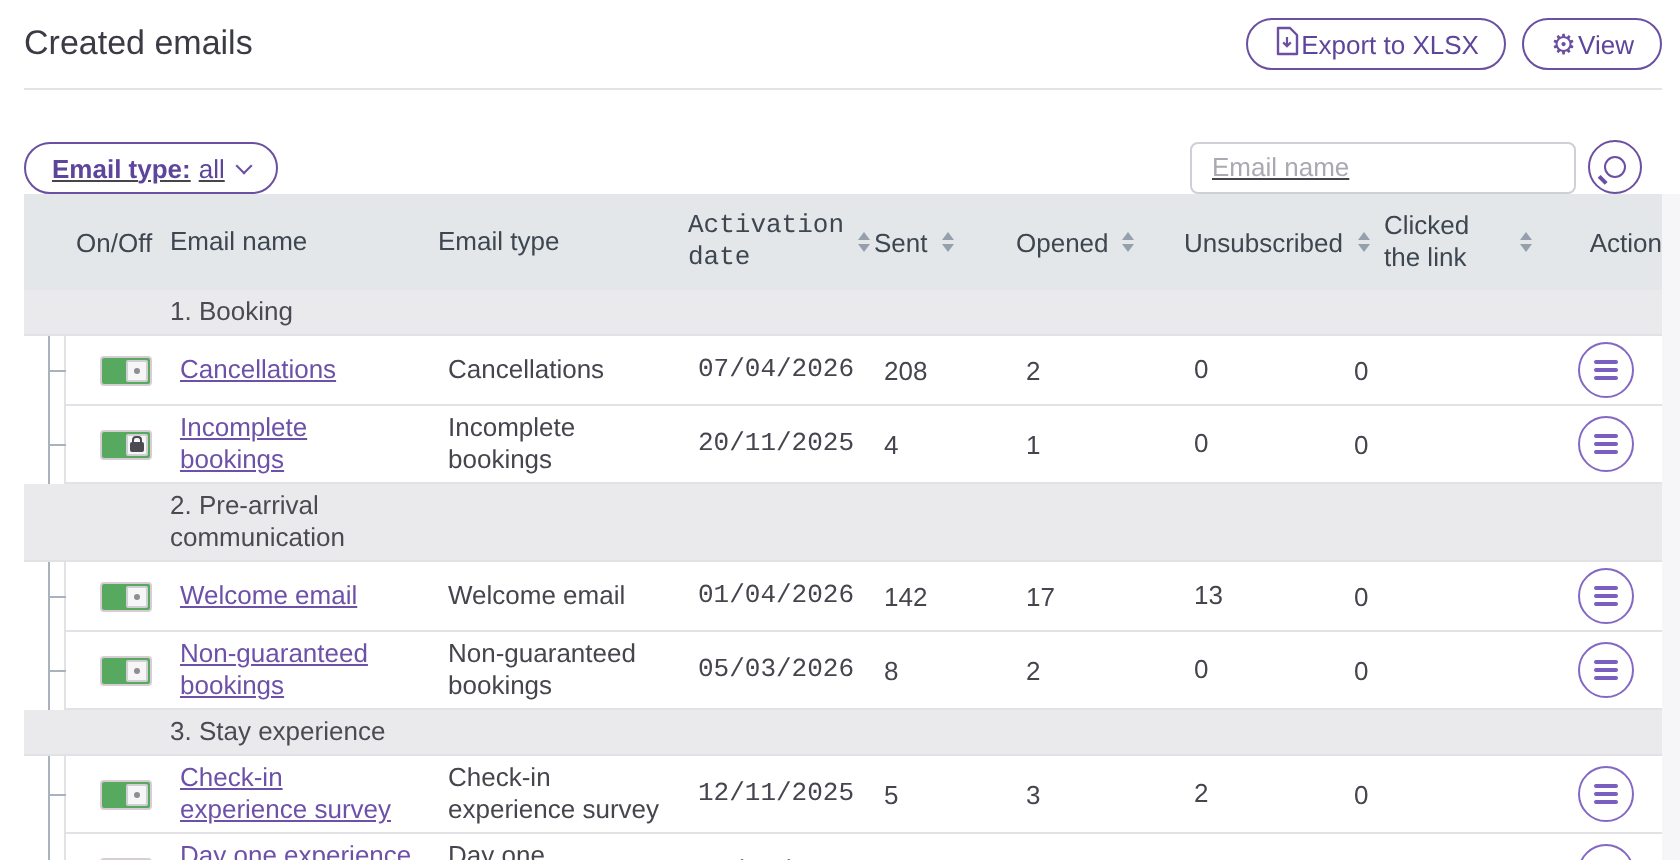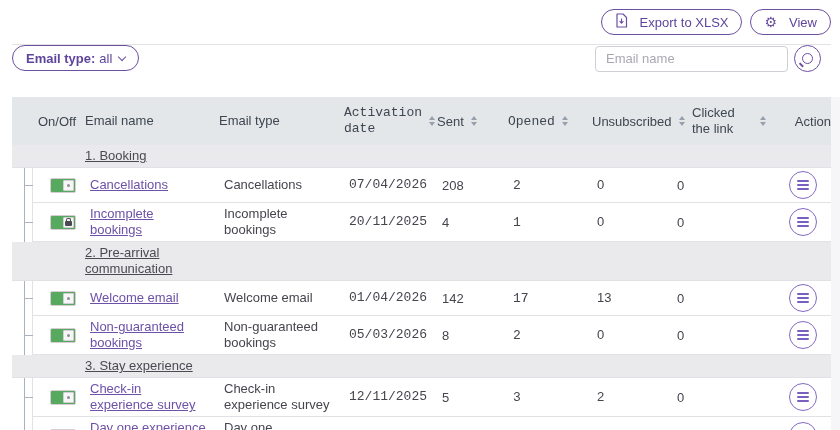--- a/index.html
+++ b/index.html
@@ -4,26 +4,26 @@
 <style>
   * { margin:0; padding:0; box-sizing:border-box; }
   html,body { width:840px; height:430px; background:#fff; overflow:hidden;
     font-family:"Liberation Sans", sans-serif; font-size:13px; color:#45454e; }
   .page { width:840px; padding:0 9px 0 12px; position:relative; }
 
   
   .topbar { height:45px; display:flex; align-items:center; border-bottom:1px solid #e3e3e6; }
   .title { font-size:17px; color:#3b3b45; font-weight:400; }
   .topbar-actions { margin-left:auto; display:flex; gap:8px; }
-  .pill-btn { display:inline-flex; align-items:center; gap:12px; height:26px; padding:0 13px;
+  .pill-btn { display:inline-flex; align-items:center; gap:1px; height:26px; padding:0 13px;
     border:1px solid #6b4fa1; border-radius:14px; background:#fff; color:#5e459b;
     font-family:inherit; font-size:13px; cursor:pointer; }
 
   
-  .filterbar { height:52px; display:flex; align-items:flex-start; }
+  .filterbar { height:52px; display:flex; align-items:flex-end;text-decoration:underline; }
   .filter-pill { display:inline-flex; align-items:center; height:26px; padding:0 13px;
     border:1px solid #6b4fa1; border-radius:14px; background:#fff; color:#5e459b; cursor:pointer; }
   .filter-pill b { font-weight:700; margin-right:4px; }
   .chev { width:6px; height:6px; border-right:1.5px solid #6b4fa1; border-bottom:1.5px solid #6b4fa1;
     transform:rotate(45deg); display:inline-block; margin-left:7px; margin-top:-3px; }
   .searchbox { margin-left:auto; margin-right:10px; display:flex; align-items:center; gap:6px; }
   .search-input { width:193px; height:26px; border:1px solid #cfcfd6; border-radius:4px;
     padding:0 10px; font-family:inherit; font-size:13px; color:#45454e; outline:none; }
   .search-input::placeholder { color:#a9a9b2; }
   .search-btn { width:27px; height:27px; border-radius:50%; border:1px solid #6b4fa1;
@@ -36,33 +36,33 @@
   .tbl { width:819px; }
   .thead { display:flex; align-items:center; background:#e3e7ea; height:48px; color:#3e4650; }
   .lead { width:16px; flex:none; }
   .cell { flex:none; display:flex; align-items:center; }
   .c-onoff { width:57px; padding-left:17px;text-align:right; }
   .thead .c-onoff { padding-left:10px; }
   .c-name { width:134px; padding-right:18px; line-height:16px; }
   .c-type { width:125px; padding-right:14px; line-height:16px; }
   .c-date { width:93px; padding-right:6px; line-height:16px;font-family:Liberation Mono, monospace; }
   .c-sent { width:71px; }
-  .c-opened { width:84px;font-family:Liberation Mono, monospace; }
+  .c-opened { width:84px; }
   .c-clicked { width:80px; padding-right:6px; line-height:16px; }
   .c-unsub { width:100px; }
   .c-action { flex:1 1 auto; justify-content:flex-end; }
   .thead .c-action { padding-right:0;align-items:flex-end; }
   .sort { display:inline-flex; flex-direction:column; gap:2px; margin-left:7px; cursor:pointer; }
   .sort i { width:0; height:0; border-left:3.5px solid transparent; border-right:3.5px solid transparent; }
   .sort .up { border-bottom:4px solid #95a0ac; }
   .sort .dn { border-top:4px solid #95a0ac; }
 
   .group-row { background:#eaeaec; min-height:23px; display:flex; align-items:center;
     padding:3px 0 3px 73px; border-bottom:1px solid #e2e2e6; color:#4a4a52; }
-  .group-row .glabel { width:150px; line-height:16px;text-decoration:underline; }
+  .group-row .glabel { width:150px; line-height:16px; }
 
   .rows { margin-left:20px; position:relative; border-left:1px solid #e2e2e6; }
   .rows::before { content:''; position:absolute; left:-9px; top:0; bottom:0; width:1px; background:#a9b2bd; }
   .row { display:flex; align-items:center; min-height:30px; padding:3px 0; background:#fff;
     border-bottom:1px solid #e2e2e6; position:relative; }
   .row::after { content:''; position:absolute; left:-9px; top:50%; width:9px; height:1px; background:#a9b2bd; }
 
   .link { color:#6d51a8; text-decoration:underline; cursor:pointer; }
 
   .toggle { position:relative; width:26px; height:15px; background:#57a95f;
@@ -81,20 +81,21 @@
 
   .gear { font-size:14px; line-height:1; color:#6b4fa1; }
   .right-strip { position:absolute; left:831px; top:97px; width:9px; height:333px; background:#f6f5f7; }
 </style>
 </head>
 <body>
 
 <div class="page">
 
   <div class="topbar">
+    <div class="title">Created emails</div>
     <div class="topbar-actions">
       <button class="pill-btn">
         <span>
           <svg width="13" height="15" viewBox="0 0 13 15">
             <path d="M2 1h6l3.5 3.5V14H2z" fill="none" stroke="#6b4fa1" stroke-width="1.2" stroke-linejoin="round"></path>
             <path d="M6.5 5.5v4.5M4.6 8.2l1.9 1.9 1.9-1.9" fill="none" stroke="#6b4fa1" stroke-width="1.1"></path>
           </svg>
         </span>
         <span>Export to XLSX</span>
       </button>

